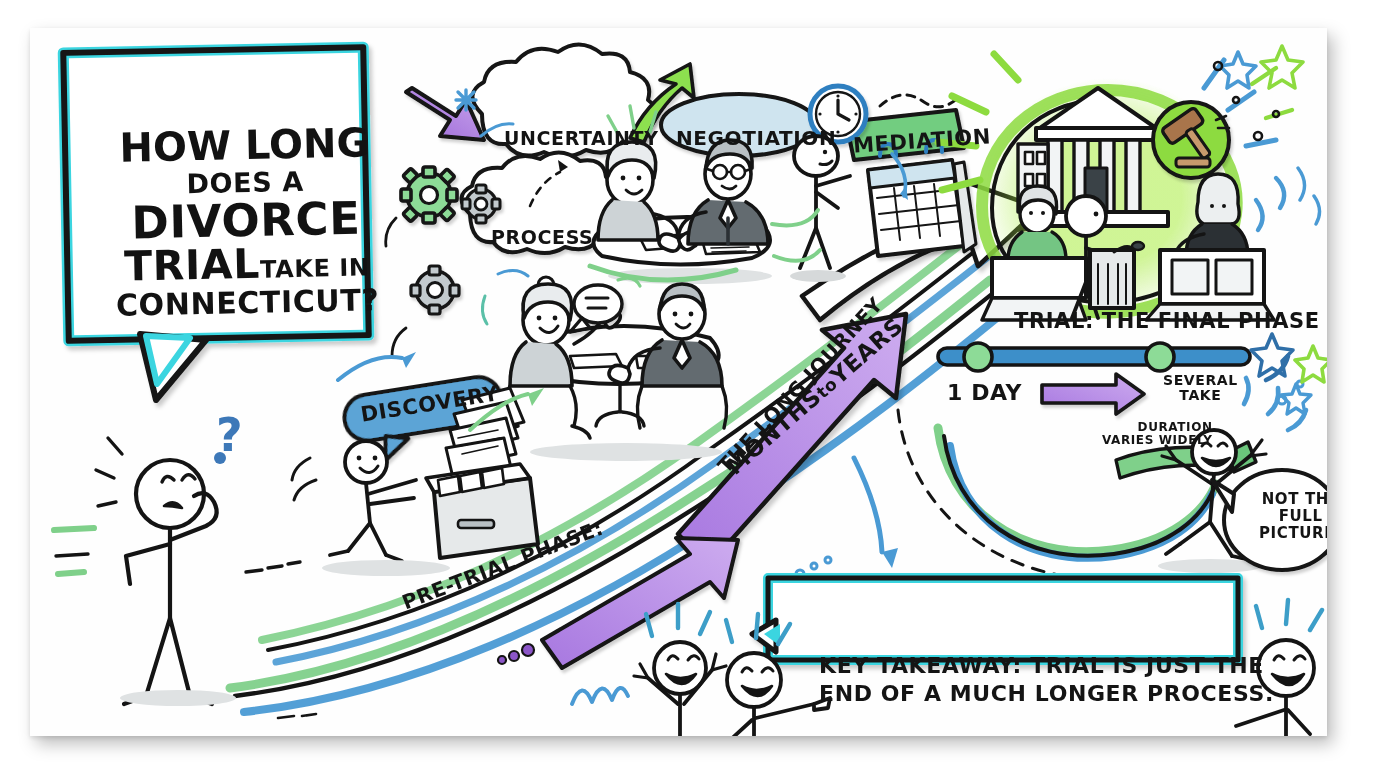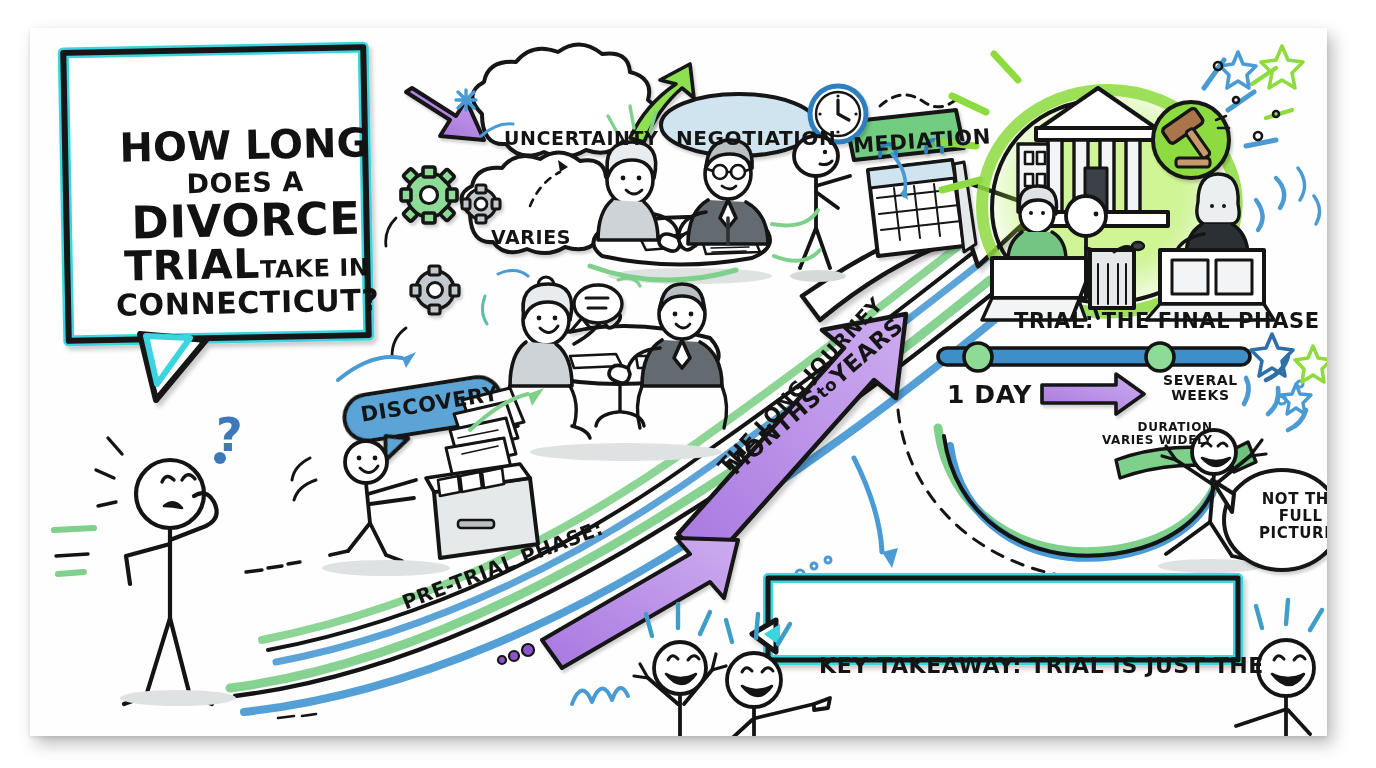--- a/index.html
+++ b/index.html
@@ -43,21 +43,21 @@
   #lbl-uncertainty{left:474px;top:99px;font-size:19px;}
   #lbl-anxiety{left:461px;top:198px;font-size:19px;}
   #lbl-negotiation{left:646px;top:85px;font-size:20px;margin-top:13px;}
   #lbl-mediation{left:823px;top:101px;font-size:21px;transform:rotate(-4deg);}
   #lbl-discovery{left:330px;top:364px;font-size:21px;transform:rotate(-9deg);}
   #lbl-pretrial{left:366px;top:525px;font-size:20px;transform:rotate(-21deg);}
   #lbl-journey{left:655px;top:345px;font-size:20px;transform:rotate(-47deg);}
   #lbl-months{left:672px;top:355px;font-size:23px;transform:rotate(-41deg);}
   #lbl-months .to{font-size:17px;}
   #lbl-trial{left:984px;top:281px;font-size:21px;}
-  #lbl-1day{left:917px;top:352px;font-size:25px;}
+  #lbl-1day{left:917px;top:352px;font-size:22px;}
   #lbl-weeks{left:1133px;top:345px;font-size:14px;text-align:center;line-height:1.05;}
   #lbl-duration{left:1072px;top:393px;font-size:12px;text-align:right;line-height:1.08;}
   #lbl-notfull{left:1229px;top:463px;font-size:15px;text-align:center;line-height:1.12;}
   #lbl-key{left:789px;top:588px;font-size:22px;line-height:1.27;margin-top:36px;}
   #lbl-key .b{font-weight:800;}
   #lbl-qmark{left:186px;top:380px;font-size:46px;font-weight:800;color:#3d78b8;}
 </style>
 </head>
 <body>
 
@@ -627,34 +627,34 @@
         <div class="ln2 hand">DOES A</div>
         <div class="ln3 hand">DIVORCE</div>
         <div class="ln4 hand"><span>TRIAL</span><span class="sm">TAKE IN</span></div>
         <div class="ln5 hand">CONNECTICUT?</div>
       </div>
     </div>
 
     <div class="t hand lbl" id="lbl-qmark">?</div>
 
     <div class="t hand lbl" id="lbl-uncertainty">UNCERTAINTY</div>
-    <div class="t hand lbl" id="lbl-anxiety">VARIES</div>
+    <div class="t hand lbl" id="lbl-anxiety">PROCESS</div>
     <div class="t hand lbl" id="lbl-negotiation">NEGOTIATION</div>
     <div class="t hand lbl" id="lbl-mediation">MEDIATION</div>
     <div class="t hand lbl" id="lbl-discovery">DISCOVERY</div>
 
     <div class="t hand lbl" id="lbl-pretrial">PRE-TRIAL PHASE:</div>
     <div class="t hand lbl" id="lbl-journey">THE LONG JOURNEY</div>
 
     <div class="t hand lbl" id="lbl-months"><span>MONTHS</span><span class="to">to</span><span>YEARS</span></div>
 
     <div class="t hand lbl" id="lbl-trial">TRIAL: THE FINAL PHASE</div>
 
     <div class="t hand lbl" id="lbl-1day">1 DAY</div>
-    <div class="t hand lbl" id="lbl-weeks"><span>SEVERAL</span><br><span>WEEKS</span></div>
+    <div class="t hand lbl" id="lbl-weeks"><span>SEVERAL</span><br><span>TAKE</span></div>
     <div class="t hand lbl" id="lbl-duration"><span>DURATION</span><br><span>VARIES WIDELY</span></div>
 
     <div class="t hand lbl" id="lbl-notfull"><span>NOT THE</span><br><span>FULL</span><br><span>PICTURE!</span></div>
 
-    <div class="t hand lbl" id="lbl-key"><span class="b">KEY TAKEAWAY:</span><span> TRIAL IS JUST THE</span><br></div>
+    <div class="t hand lbl" id="lbl-key"><span class="b">KEY TAKEAWAY:</span><span> TRIAL IS JUST THE</span><br><span>END OF A MUCH LONGER PROCESS.</span></div>
 
   </div>
 </div>
 
 </body></html>

